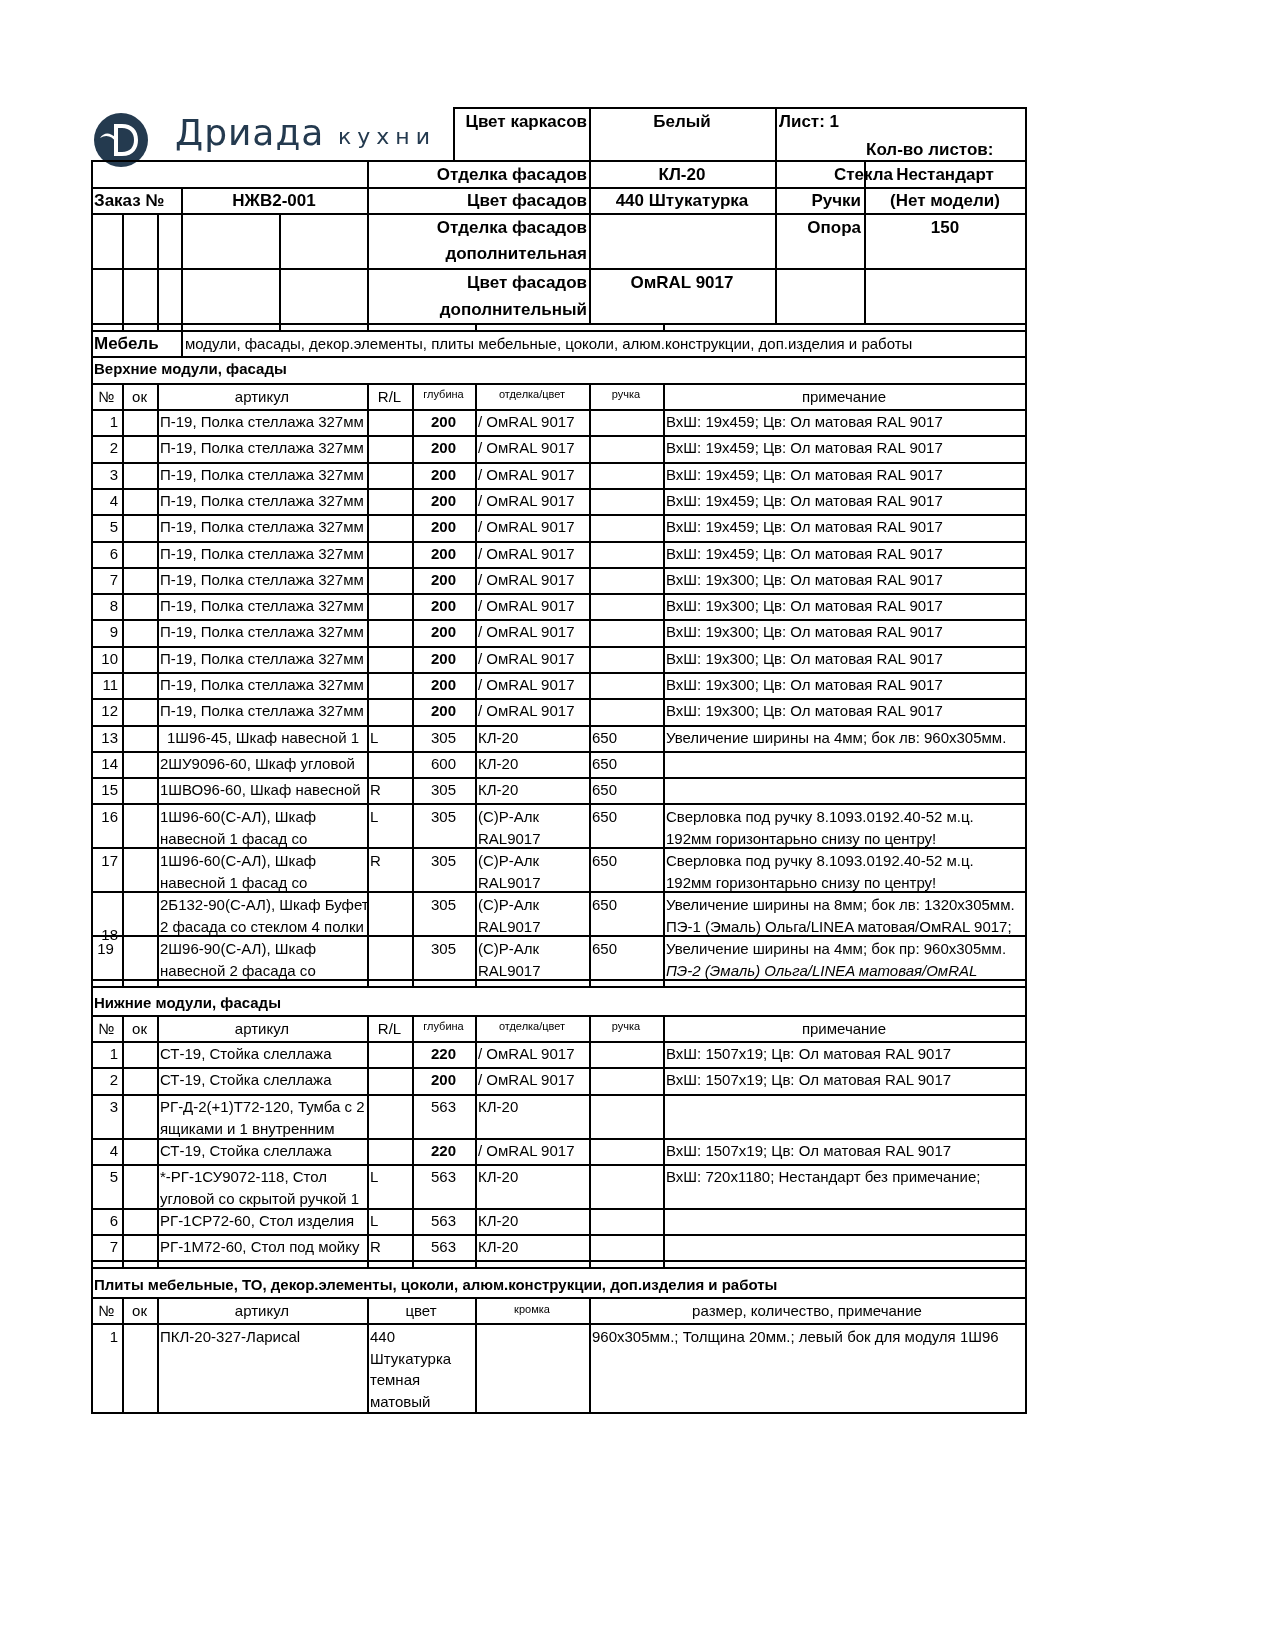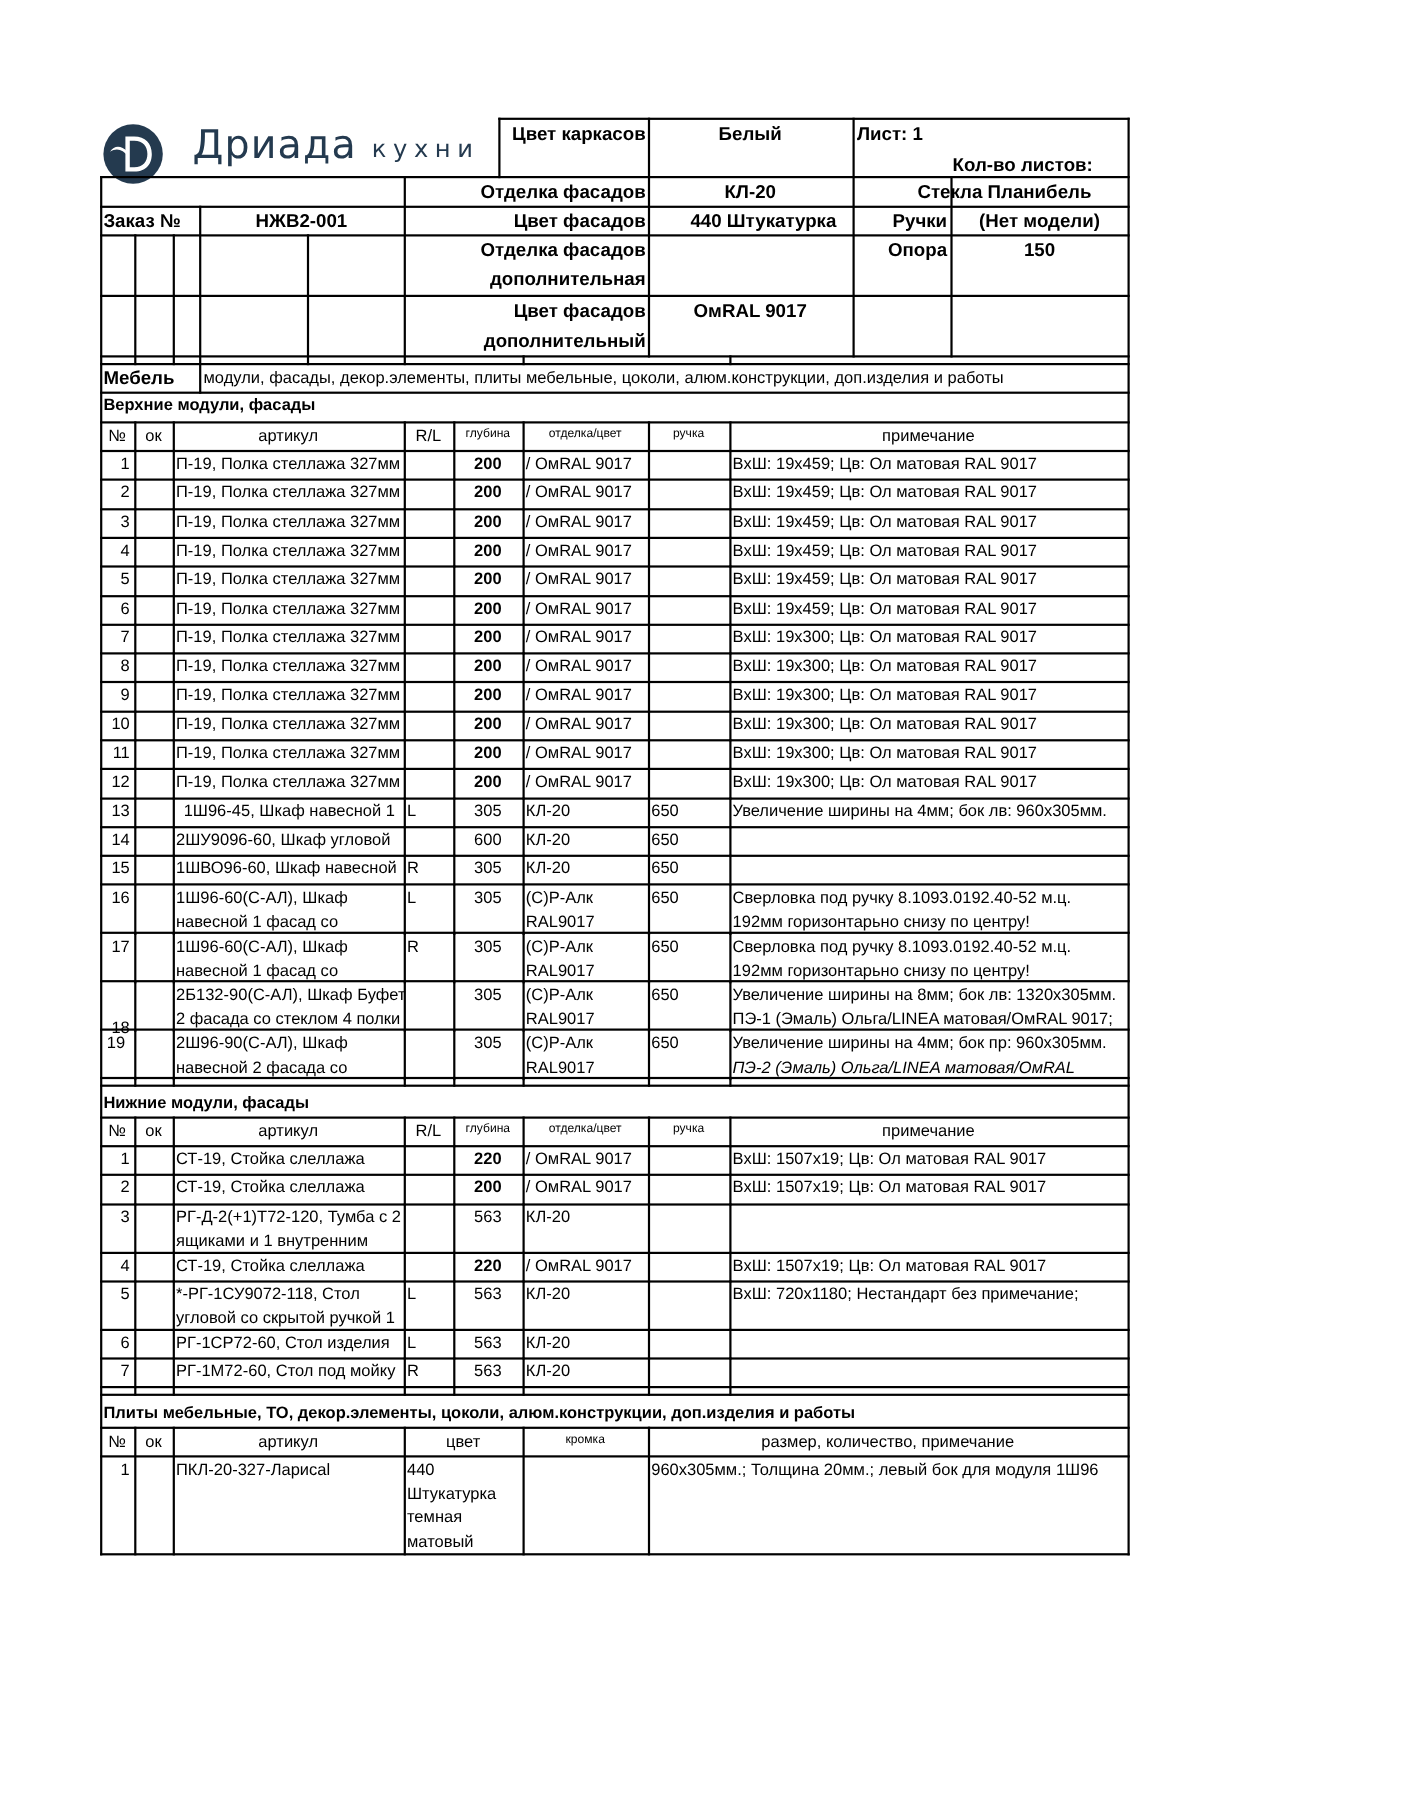--- a/index.html
+++ b/index.html
@@ -45,25 +45,25 @@
     <div class="vl" style="left: 157px; top: 213px; height: 119px;"></div>
     <div class="vl" style="left: 475px; top: 323px; height: 9px;"></div>
     <div class="vl" style="left: 663px; top: 323px; height: 9px;"></div>
     <div class="t hdr" style="left: 455px; top: 111px; width: 132px; text-align: right;">Цвет каркасов</div>
     <div class="t hdr" style="left: 592px; top: 111px; width: 180px; text-align: center;">Белый</div>
     <div class="t hdr" style="left: 779px; top: 111px; width: 80px; text-align: left;">Лист: 1</div>
     <div class="t hdr" style="left: 866px; top: 111px; width: 158px; text-align: left; margin-top: 28px;">Кол-во листов:</div>
     <div class="t hdr" style="left: 370px; top: 164px; width: 217px; text-align: right;">Отделка фасадов</div>
     <div class="t hdr" style="left: 592px; top: 164px; width: 180px; text-align: center;">КЛ-20</div>
     <div class="t hdr" style="left: 778px; top: 164px; width: 83px; text-align: center; margin-left: 44px;">Стекла</div>
-    <div class="t hdr" style="left: 866px; top: 164px; width: 158px; text-align: center;">Планибель</div>
+    <div class="t hdr" style="left: 866px; top: 164px; width: 158px; text-align: center;">Нестандарт</div>
     <div class="t hdr" style="left: 94px; top: 190px; width: 86px; text-align: left;">Заказ №</div>
     <div class="t hdr" style="left: 183px; top: 190px; width: 182px; text-align: center;">НЖВ2-001</div>
     <div class="t hdr" style="left: 370px; top: 190px; width: 217px; text-align: right;">Цвет фасадов</div>
-    <div class="t hdr" style="left: 592px; top: 190px; width: 180px; text-align: center; padding-left: 12px;">440 Штукатурка</div>
+    <div class="t hdr" style="left: 592px; top: 190px; width: 180px; text-align: center;">440 Штукатурка</div>
     <div class="t hdr" style="left: 778px; top: 190px; width: 83px; text-align: right;">Ручки</div>
     <div class="t hdr" style="left: 866px; top: 190px; width: 158px; text-align: center;">(Нет модели)</div>
     <div class="t hdr" style="left: 370px; top: 217px; width: 217px; text-align: right;">Отделка фасадов</div>
     <div class="t hdr" style="left: 370px; top: 243px; width: 217px; text-align: right;">дополнительная</div>
     <div class="t hdr" style="left: 778px; top: 217px; width: 83px; text-align: right;">Опора</div>
     <div class="t hdr" style="left: 866px; top: 217px; width: 158px; text-align: center;">150</div>
     <div class="t hdr" style="left: 370px; top: 272px; width: 217px; text-align: right;">Цвет фасадов</div>
     <div class="t hdr" style="left: 370px; top: 299px; width: 217px; text-align: right;">дополнительный</div>
     <div class="t hdr" style="left: 592px; top: 272px; width: 180px; text-align: center;">OмRAL 9017</div>
     <div class="hl" style="left: 91px; top: 356px; width: 936px;"></div>

